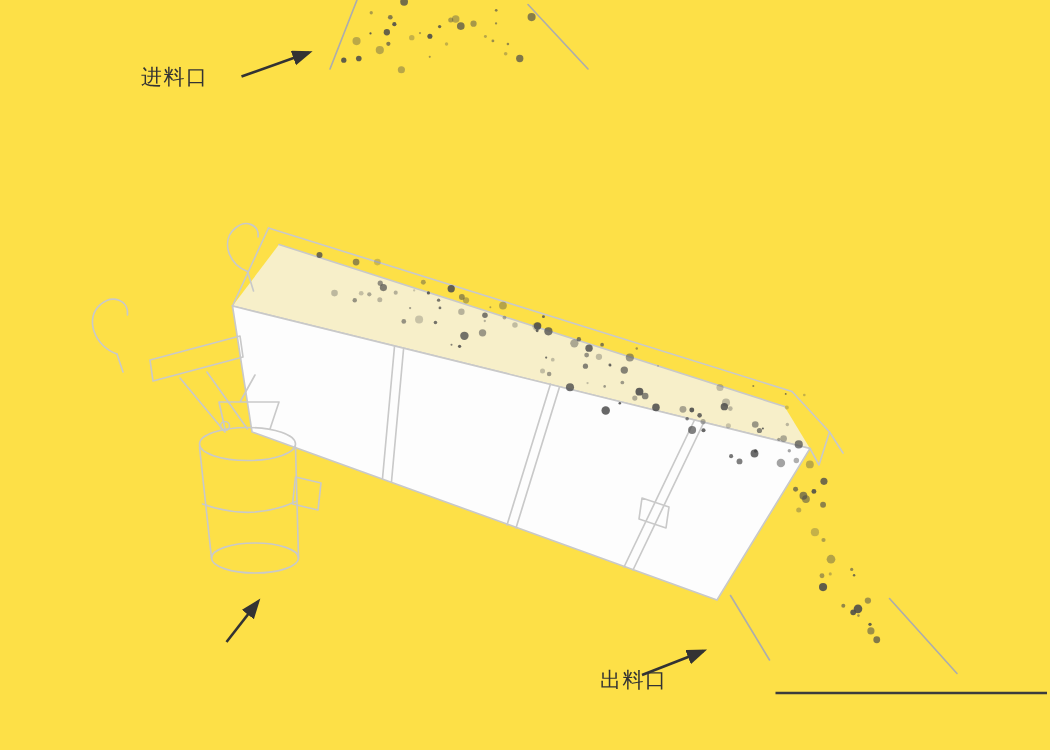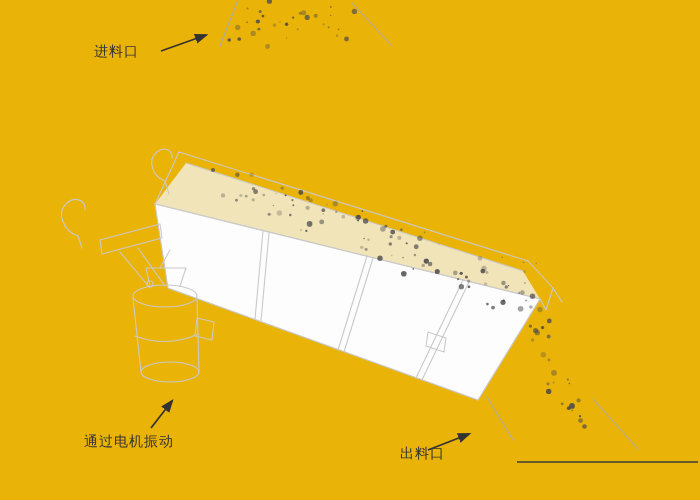--- a/index.html
+++ b/index.html
@@ -1,19 +1,19 @@
 <!DOCTYPE html>
 <html><head>
 <meta charset="utf-8">
 <style>
   * { margin:0; padding:0; box-sizing:border-box; }
   html,body { background:#ffffff; font-family:"Liberation Sans", sans-serif; }
   .canvas {
     position:relative; width:700px; height:500px;
-    background:#eab308; overflow:hidden;
+    background:#fde047; overflow:hidden;
     --sketch:#c9c9c9; --ink:#333333; --text:#333333;
   }
   .canvas svg { position:absolute; left:0; top:0; }
   .sk { stroke:var(--sketch); fill:none; stroke-width:1.1; stroke-linecap:round; stroke-linejoin:round; }
   .sk-dark { stroke:#adadad; fill:none; stroke-width:1.1; stroke-linecap:round; }
   .fill-light { fill:#f4f4f4; stroke:none; opacity:0.75; }
   .fill-panel { fill:#fdfdfd; stroke:var(--sketch); stroke-width:1.1; }
   .arrow { stroke:var(--ink); stroke-width:1.7; }
   .ground { stroke:#3c3c3c; stroke-width:1.6; }
   .label {
@@ -237,16 +237,15 @@
       </g>
 
     <g>
       <line class="arrow" x1="161" y1="51" x2="206" y2="35" marker-end="url(#ah)"></line>
       <line class="arrow" x1="151" y1="428" x2="172" y2="401" marker-end="url(#ah)"></line>
       <line class="arrow" x1="428" y1="450" x2="469" y2="434" marker-end="url(#ah)"></line>
     </g>
   </svg>
 
   <div class="label label-inlet">进料口</div>
-  <div class="label label-motor">通过电机振动</div>
   <div class="label label-outlet">出料口</div>
 
 </div>
 
 </body></html>

